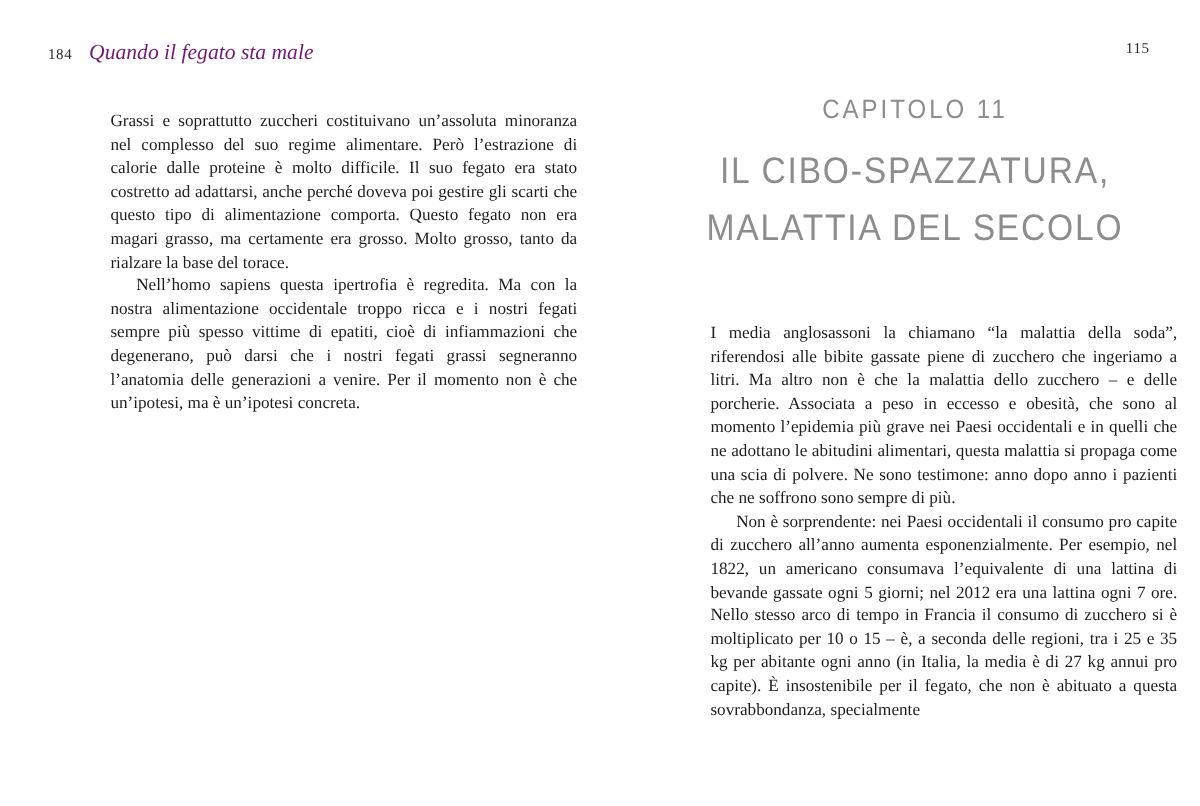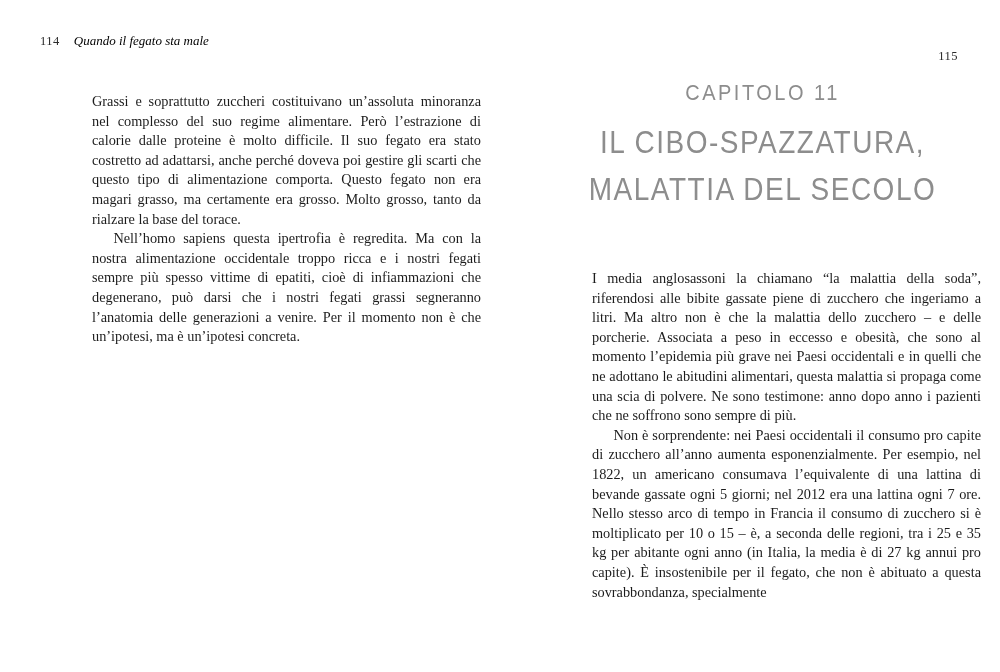--- a/index.html
+++ b/index.html
@@ -30,30 +30,29 @@
   }
   .header-left {
     left: 40px;
     display: flex;
     align-items: baseline;
     gap: 14px;
   }
   .header-right {
     right: 42px;
     text-align: center;
-    margin-top: 16px;
   }
   .page-num {
     font-size: 12.5px;
     letter-spacing: 0.5px;
   }
   .running-head {
     font-style: italic;
-    font-size: 13px;
-    color: #000000;
+    font-size: 18px;
+    color: #701a75;
   }
 
   
   .text-col {
     position: absolute;
     width: 389px;
     text-align: justify;
     font-size: 14.3px;
     line-height: 19.6px;
     color: #1c1c1c;
@@ -91,21 +90,21 @@
     font-weight: 400;
   }
 </style>
 </head>
 <body>
 
 <div class="spread">
 
   <div>
     <div class="page-header header-left">
-      <span class="page-num">114</span>
+      <span class="page-num">184</span>
       <span class="running-head">Quando il fegato sta male</span>
     </div>
 
     <div class="text-col col-left">
       <p>Grassi e soprattutto zuccheri costituivano un’assoluta minoranza nel complesso del suo regime alimentare. Però l’estrazione di calorie dalle proteine è molto difficile. Il suo fegato era stato costretto ad adattarsi, anche perché doveva poi gestire gli scarti che questo tipo di alimentazione comporta. Questo fegato non era magari grasso, ma certamente era grosso. Molto grosso, tanto da rialzare la base del torace.</p>
       <p class="indent">Nell’homo sapiens questa ipertrofia è regredita. Ma con la nostra alimentazione occidentale troppo ricca e i nostri fegati sempre più spesso vittime di epatiti, cioè di infiammazioni che degenerano, può darsi che i nostri fegati grassi segneranno l’anatomia delle generazioni a venire. Per il momento non è che un’ipotesi, ma è un’ipotesi concreta.</p>
     </div>
   </div>
 
   <div>

